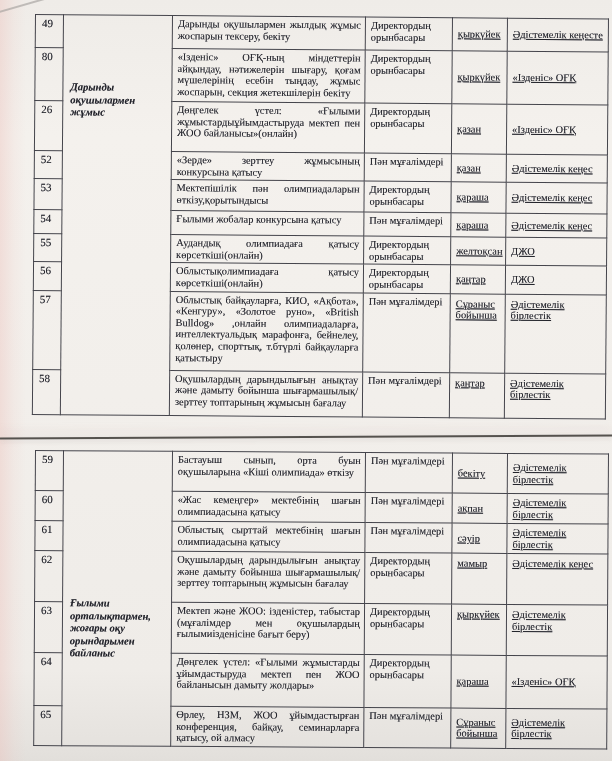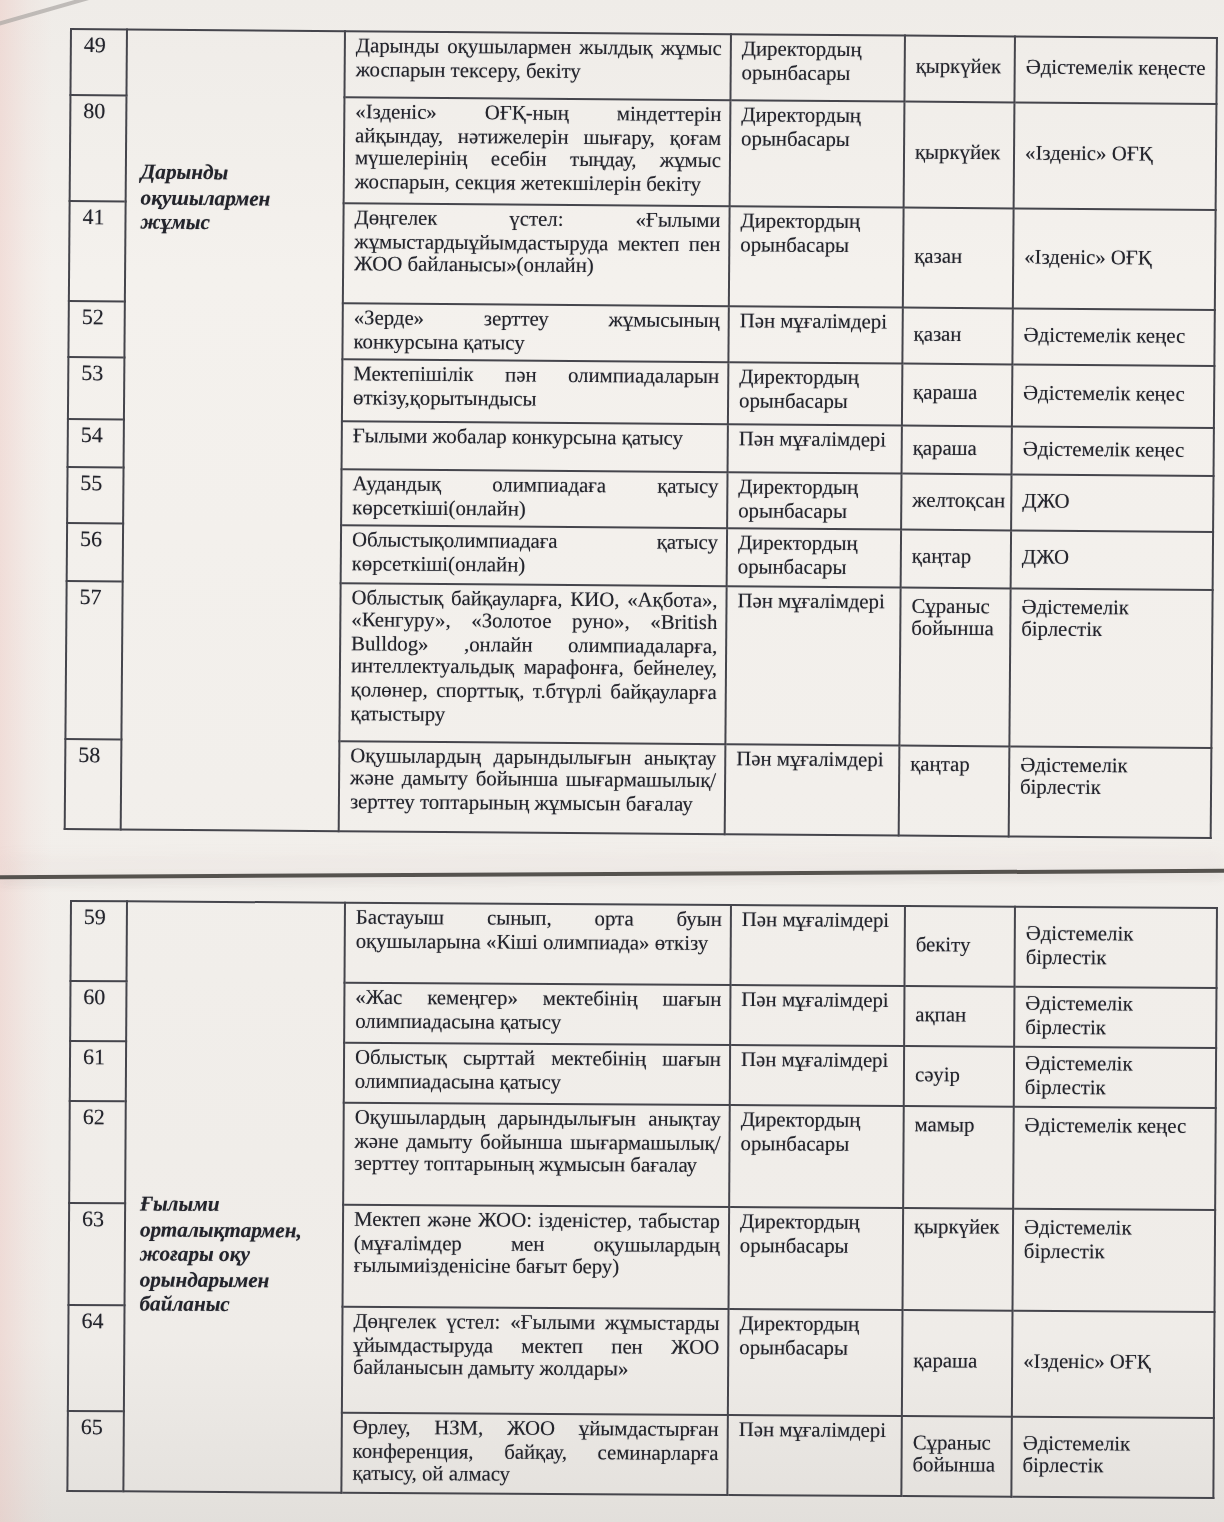--- a/index.html
+++ b/index.html
@@ -58,21 +58,21 @@
   }
   td.no { font-size: 11px; padding: 3px 16px 0 6px; }
   td.section {
     font-weight: bold; font-style: italic;
     font-size: 10.6px; line-height: 12.6px;
     padding-left: 7px;
   }
   .t1 td.section { padding-top: 66px; }
   .t2 td.section { padding-top: 146px; }
   td.activity { text-align: justify; }
-  td.month, td.venue { vertical-align: middle; }
+  td.month, td.venue { vertical-align: middle; text-decoration: underline; }
   .t1 tr:nth-child(9)  td.month, .t1 tr:nth-child(9)  td.venue,
   .t1 tr:nth-child(10) td.month, .t1 tr:nth-child(10) td.venue,
   .t2 tr:nth-child(4)  td.month, .t2 tr:nth-child(4)  td.venue,
   .t2 tr:nth-child(5)  td.month, .t2 tr:nth-child(5)  td.venue {
     vertical-align: top; padding-top: 4px;
   }
 
   .t1 tr:nth-child(1)  { height: 33px; }
   .t1 tr:nth-child(2)  { height: 53px; }
   .t1 tr:nth-child(3)  { height: 50px; }
@@ -116,21 +116,21 @@
         <td class="venue">Әдістемелік кеңесте</td>
       </tr>
       <tr>
         <td class="no">80</td>
         <td class="activity">«Ізденіс» ОҒҚ-ның міндеттерін айқындау, нәтижелерін шығару, қоғам мүшелерінің есебін тыңдау, жұмыс жоспарын, секция жетекшілерін бекіту</td>
         <td class="resp">Директордың орынбасары</td>
         <td class="month">қыркүйек</td>
         <td class="venue">«Ізденіс» ОҒҚ</td>
       </tr>
       <tr>
-        <td class="no">41</td>
+        <td class="no">26</td>
         <td class="activity">Дөңгелек үстел: «Ғылыми жұмыстардыұйымдастыруда мектеп пен ЖОО байланысы»(онлайн)</td>
         <td class="resp">Директордың орынбасары</td>
         <td class="month">қазан</td>
         <td class="venue">«Ізденіс» ОҒҚ</td>
       </tr>
       <tr>
         <td class="no">52</td>
         <td class="activity">«Зерде» зерттеу жұмысының конкурсына қатысу</td>
         <td class="resp">Пән мұғалімдері</td>
         <td class="month">қазан</td>

